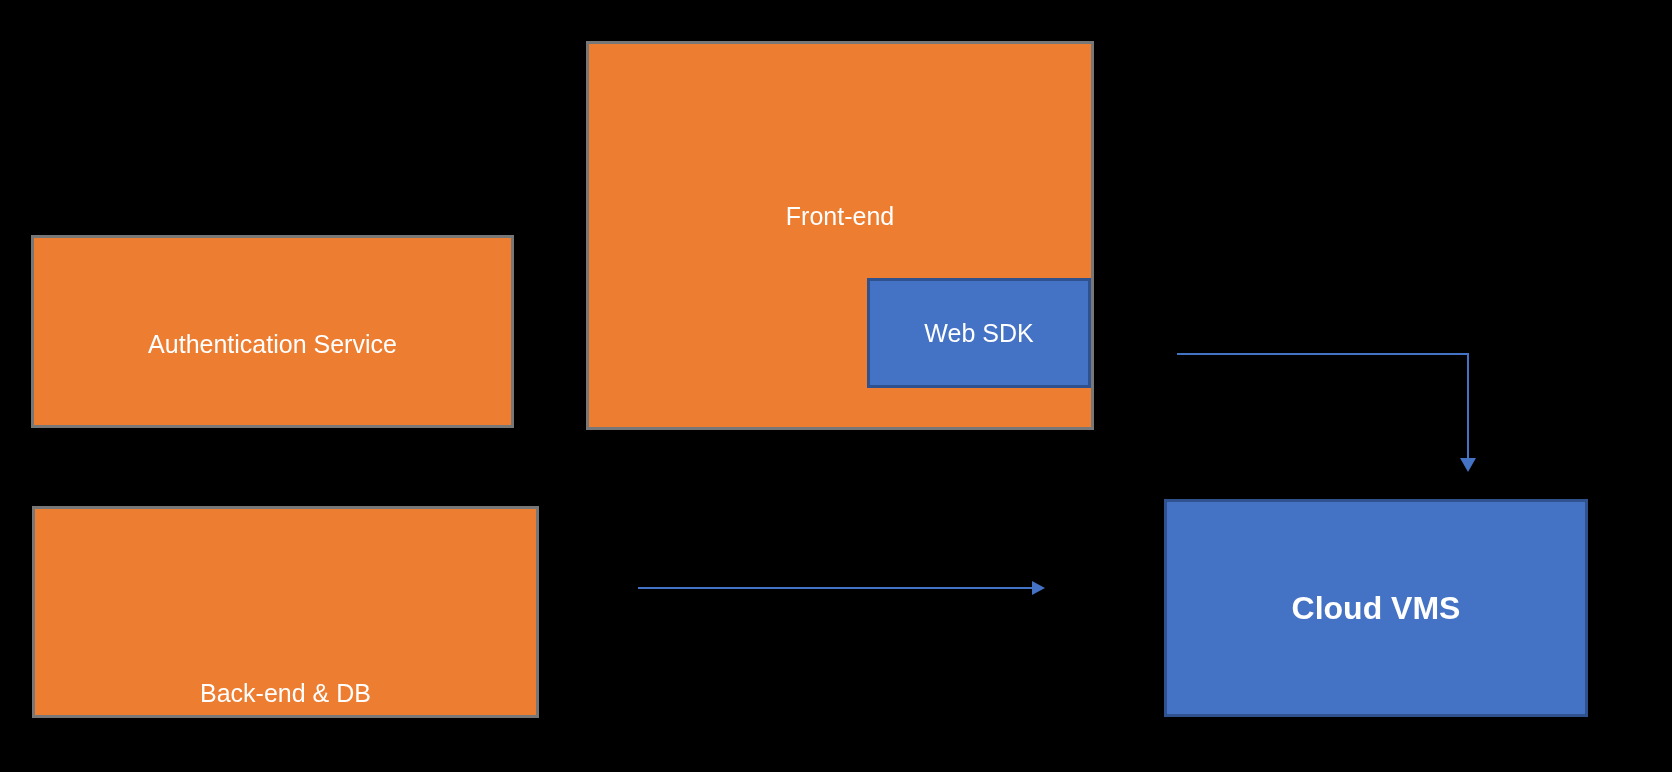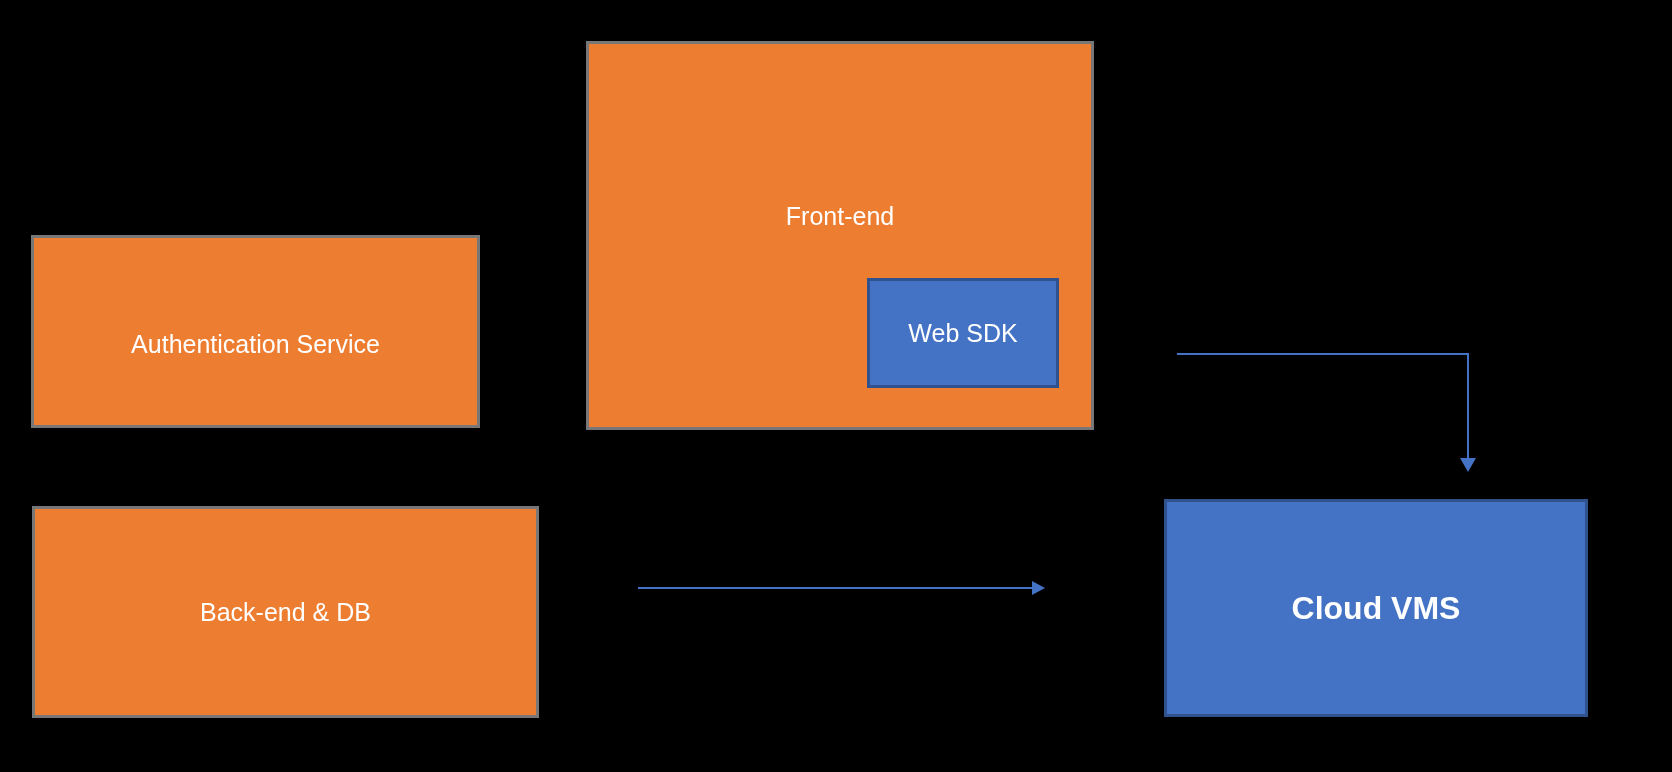--- a/index.html
+++ b/index.html
@@ -26,30 +26,30 @@
     background: var(--blue-fill, #4472C4);
     border: 3px solid var(--blue-border, #2F528F);
   }
   .node-label {
     color: var(--text, #FFFFFF);
     font-size: 25px;
     line-height: 44px;
     white-space: nowrap;
     text-align: center;
   }
-  #node-auth { left: 31px; top: 235px; width: 449px; height: 193px; }
+  #node-auth { left: 31px; top: 235px; width: 483px; height: 193px; }
   #node-auth .node-label { transform: translateY(12px); }
 
   #node-frontend { left: 586px; top: 41px; width: 508px; height: 389px; display: block; }
   #node-frontend > .node-label {
     position: absolute; left: 0; right: 0; top: 150px; display: block;
   }
-  #node-websdk { left: 278px; top: 234px; width: 192px; height: 110px; }
+  #node-websdk { left: 278px; top: 234px; width: 224px; height: 110px; }
 
-  #node-backend { left: 32px; top: 506px; width: 507px; height: 212px; }
+  #node-backend { left: 32px; top: 506px; width: 507px; height: 212px; align-items: flex-end; }
 
   #node-cloudvms { left: 1164px; top: 499px; width: 424px; height: 218px; }
   #node-cloudvms .node-label { font-weight: bold; font-size: 32px; }
 
   .arrows-layer {
     position: absolute;
     left: 0; top: 0;
     width: 1672px; height: 772px;
     pointer-events: none;
   }

